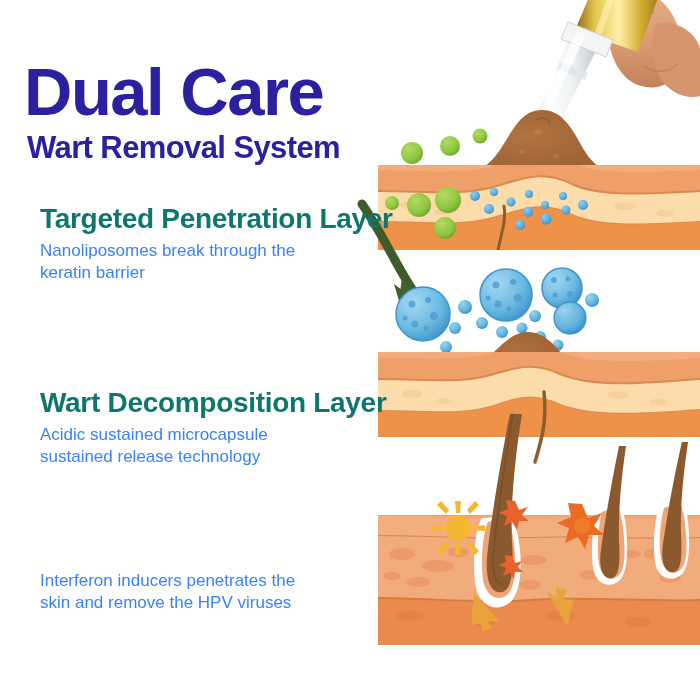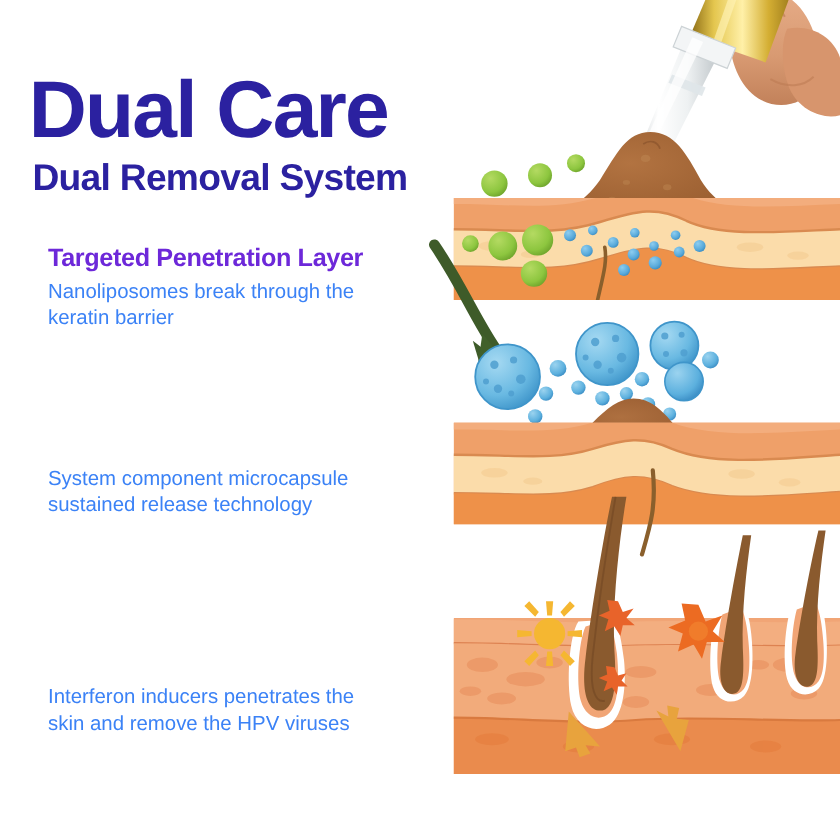--- a/index.html
+++ b/index.html
@@ -54,23 +54,23 @@
   .step {
     position: absolute;
     left: 40px;
     width: 330px;
   }
   .step-1 { top: 160px; }
   .step-2 { top: 344px; }
   .step-3 { top: 526px; }
 
   .step-title {
-    font-size: 21px;
+    font-size: 28px;
     font-weight: 700;
-    color: #6d28d9;
+    color: #0f766e;
     letter-spacing: -0.3px;
     margin: 0 0 5px 0;
     line-height: 1.1;
     white-space: nowrap;
   }
   .step-body {
     font-size: 17px;
     color: #3b82f6;
     line-height: 1.28;
     margin: 0;
@@ -93,29 +93,30 @@
   svg { display: block; overflow: visible; }
 </style>
 </head>
 <body>
 
 <div id="page">
 
   <div class="text-col">
 
     <div class="brand-title">Dual Care</div>
-    <div class="brand-sub">Dual Removal System</div>
+    <div class="brand-sub">Wart Removal System</div>
 
     <div class="step step-1">
       <p class="step-title">Targeted Penetration Layer</p>
       <p class="step-body">Nanoliposomes break through the keratin barrier</p>
     </div>
 
     <div class="step step-2">
-      <p class="step-body">System component microcapsule sustained release technology</p>
+      <p class="step-title">Wart Decomposition Layer</p>
+      <p class="step-body">Acidic sustained microcapsule sustained release technology</p>
     </div>
 
     <div class="step step-3">
       <p class="step-body">Interferon inducers penetrates the skin and remove the HPV viruses</p>
     </div>
 
   </div>
 
   <div class="art-col">
 

